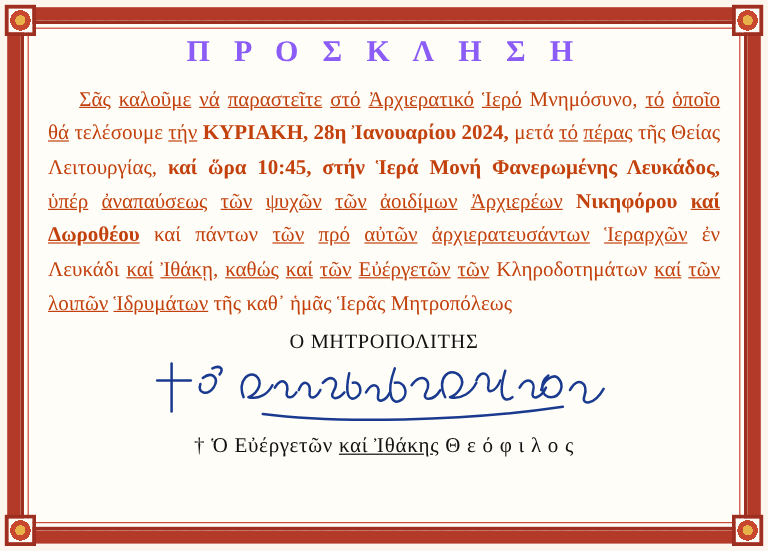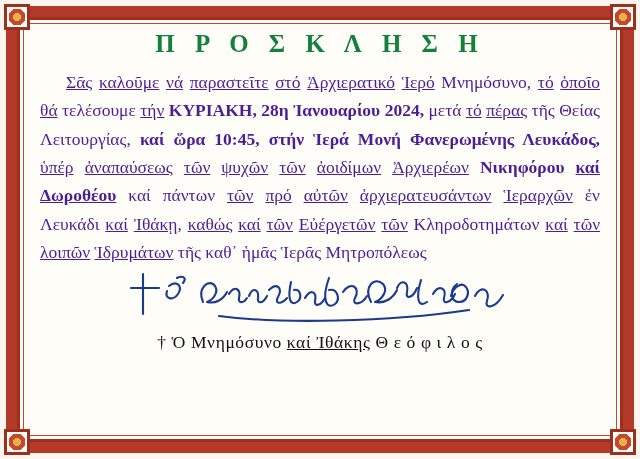--- a/index.html
+++ b/index.html
@@ -75,30 +75,30 @@
     box-sizing: border-box;
     color: #111;
   }
 
   #document-title {
     text-align: center;
     font-weight: bold;
     font-size: 25px;
     letter-spacing: 7px;
     margin: 4px 0 10px 0;
-    color: #15803d;
+    color: #8b5cf6;
   }
 
   #body-text {
     font-size: 17.5px;
     line-height: 1.62;
     text-align: justify;
     text-justify: inter-word;
     text-indent: 26px;
-    color: #4c1d95;
+    color: #c2410c;
   }
   #body-text .b { font-weight: bold; }
   #body-text .u { text-decoration: underline; }
   #body-text .bu { font-weight: bold; text-decoration: underline; }
 
   #metropolitan-line {
     text-align: center;
     font-size: 17px;
     margin-top: 9px;
     letter-spacing: 0.5px;
@@ -137,20 +137,21 @@
   <div class="corner-medallion" id="corner-tr"></div>
   <div class="corner-medallion" id="corner-bl"></div>
   <div class="corner-medallion" id="corner-br"></div>
 
   <div id="content-area">
 
     <div id="document-title">Π Ρ Ο Σ Κ Λ Η Σ Η</div>
 
     <div id="body-text"><span class="u">Σᾶς</span><span> </span><span class="u">καλοῦμε</span><span> </span><span class="u">νά</span><span> </span><span class="u">παραστεῖτε</span><span> </span><span class="u">στό</span><span> </span><span class="u">Ἀρχιερατικό</span><span> </span><span class="u">Ἱερό</span><span> Μνημόσυνο, </span><span class="u">τό</span><span> </span><span class="u">ὁποῖο</span><span> </span><span class="u">θά</span><span> τελέσουμε </span><span class="u">τήν</span><span> </span><span class="b">ΚΥΡΙΑΚΗ, 28η Ἰανουαρίου 2024,</span><span> μετά </span><span class="u">τό</span><span> </span><span class="u">πέρας</span><span> τῆς Θείας Λειτουργίας, </span><span class="b">καί ὥρα 10:45, στήν Ἱερά Μονή Φανερωμένης Λευκάδος,</span><span> </span><span class="u">ὑπέρ</span><span> </span><span class="u">ἀναπαύσεως</span><span> </span><span class="u">τῶν</span><span> </span><span class="u">ψυχῶν</span><span> </span><span class="u">τῶν</span><span> </span><span class="u">ἀοιδίμων</span><span> </span><span class="u">Ἀρχιερέων</span><span> </span><span class="b">Νικηφόρου</span><span> </span><span class="bu">καί Δωροθέου</span><span> καί πάντων </span><span class="u">τῶν</span><span> </span><span class="u">πρό</span><span> </span><span class="u">αὐτῶν</span><span> </span><span class="u">ἀρχιερατευσάντων</span><span> </span><span class="u">Ἱεραρχῶν</span><span> ἐν Λευκάδι </span><span class="u">καί</span><span> </span><span class="u">Ἰθάκῃ,</span><span> </span><span class="u">καθώς</span><span> </span><span class="u">καί</span><span> </span><span class="u">τῶν</span><span> </span><span class="u">Εὐέργετῶν</span><span> </span><span class="u">τῶν</span><span> Κληροδοτημάτων </span><span class="u">καί</span><span> </span><span class="u">τῶν</span><span> </span><span class="u">λοιπῶν</span><span> </span><span class="u">Ἱδρυμάτων</span><span> τῆς καθ᾿ ἡμᾶς Ἱερᾶς Μητροπόλεως</span></div>
 
+    <div id="metropolitan-line">Ο ΜΗΤΡΟΠΟΛΙΤΗΣ</div>
 
     <div id="signature-area">
       <svg id="signature-scribble" width="390" height="58" viewBox="0 0 390 58">
         <g fill="none" stroke="#1a3a8f" stroke-width="2.1" stroke-linecap="round" stroke-linejoin="round">
           <path d="M18 6 L18 46"></path>
           <path d="M6 20 L34 20"></path>
           <path d="M44 18 c8 -6 14 0 9 8 c-5 7 -14 5 -11 -3"></path>
           <path d="M52 10 c6 -3 10 0 6 5"></path>
           <path d="M78 34 c-6 -14 6 -24 12 -16 c4 6 -2 14 -8 16 c8 2 16 -2 20 -10"></path>
           <path d="M104 26 c6 -10 12 -4 10 4 c-1 5 4 6 8 0"></path>
@@ -164,16 +165,16 @@
           <path d="M272 20 c4 -10 12 -6 10 4 c-2 8 6 6 10 -4"></path>
           <path d="M296 12 c-6 20 -2 28 6 22"></path>
           <path d="M308 26 c6 -10 14 -6 11 4 c-2 7 7 5 11 -4"></path>
           <path d="M332 16 c-8 6 -6 18 2 18 c8 0 12 -10 6 -16 c-4 -4 -12 2 -14 10"></path>
           <path d="M350 28 c6 -12 16 -6 12 5 c-3 8 8 8 16 -6"></path>
           <path d="M94 48 c60 8 170 6 250 -6"></path>
         </g>
       </svg>
     </div>
 
-    <div id="signature-name"><span>† Ὁ Μνημόσυνο </span><span class="u">καί Ἰθάκης</span><span> Θ ε ό φ ι λ ο ς</span></div>
+    <div id="signature-name"><span>† Ὁ Εὐέργετῶν </span><span class="u">καί Ἰθάκης</span><span> Θ ε ό φ ι λ ο ς</span></div>
 
   </div>
 </div>
 
 </body></html>

